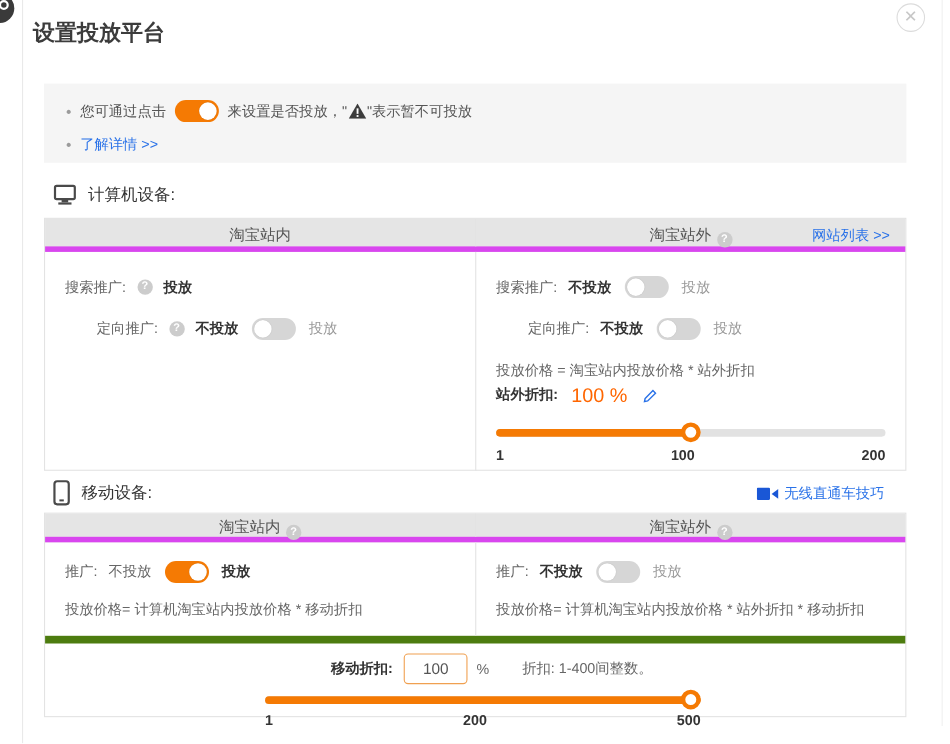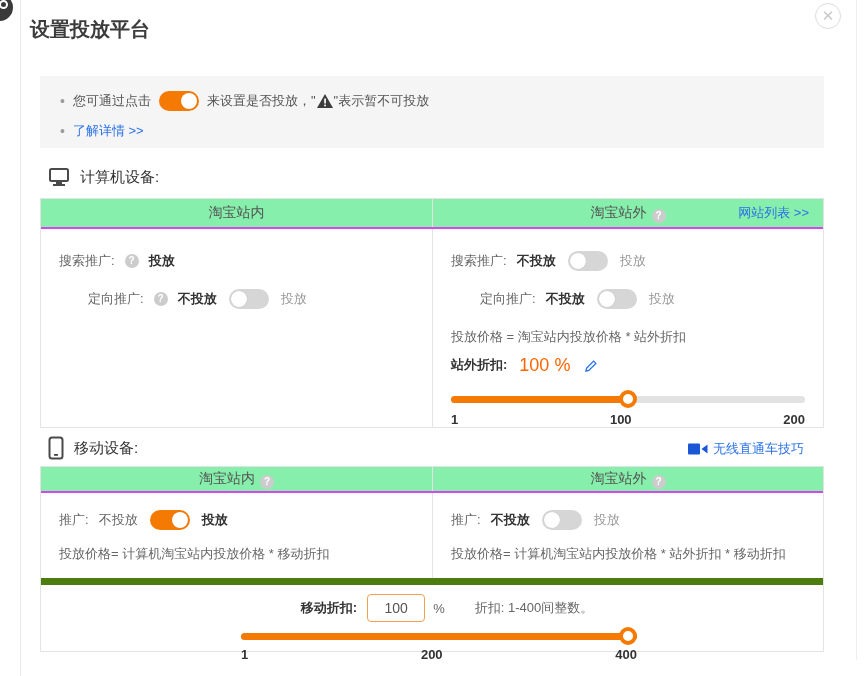--- a/index.html
+++ b/index.html
@@ -35,21 +35,21 @@
   .notice .toggle { margin:0 8px; }
 
   .warn-ico { display:inline-block; margin:0 1px; position:relative; top:1px; }
 
   
   .sec-head { position:absolute; left:48px; display:flex; align-items:center; font-size:15px; color:#333; }
   .sec-head svg { margin-right:10px; }
 
   
   .tbl { position:absolute; left:40px; width:784px; border:1px solid #e3e3e3; background:#fff; }
-  .tbl-head { display:flex; background:#86efac; border-bottom:2px solid #d946ef;align-items:flex-end; }
+  .tbl-head { display:flex; background:#e5e5e5; border-bottom:5px solid #d946ef; }
   .tbl-head .hcell { position:relative; width:392px; text-align:center; font-size:14px; color:#555; }
   .tbl-head .hcell + .hcell { border-left:1px solid #e3e3e3; }
   .tbl-body { display:flex; }
   .tbl-body .cell { width:392px; }
   .tbl-body .cell + .cell { border-left:1px solid #e3e3e3; }
 
   .qmark { display:inline-block; width:14px; height:14px; border-radius:50%; background:#ccc; color:#fff;
     font-size:10px; font-weight:bold; line-height:14px; text-align:center; vertical-align:-2px; margin-left:5px; cursor:pointer; }
 
   .row { display:flex; align-items:center; font-size:13px; color:#666; }
@@ -61,21 +61,21 @@
 
   
   #tbl-computer { top:198px; height:230px; }
   #tbl-computer .tbl-head { height:30px; }
   #tbl-computer .hcell { line-height:29px; }
   #tbl-computer .tbl-body .cell { height:199px; padding:22px 18px 0; }
   .sites-link { position:absolute; right:14px; top:0; font-size:13px; }
   #tbl-computer .row { height:20px; }
   #tbl-computer .row + .row { margin-top:18px;margin-left:29px; }
   .formula { margin-top:19px; font-size:13px; color:#666; }
-  .discount-row { margin-top:6px; display:flex; align-items:center; height:26px; }
+  .discount-row { margin-top:0; display:flex; align-items:center; height:26px; }
   .discount-lbl { font-size:13px; font-weight:bold; color:#333; margin-right:12px; }
   .discount-val { font-size:18px; color:#ff6600; margin-right:14px; }
   .pencil { cursor:pointer; display:inline-flex; }
 
   
   .slider { position:relative; height:18px; }
   .slider .track { position:absolute; left:0; right:0; top:6px; height:7px; border-radius:4px; background:#e2e2e2; }
   .slider .fill  { position:absolute; left:0; top:6px; height:7px; border-radius:4px; background:#f57a03; }
   .slider .thumb { position:absolute; top:0; width:18px; height:18px; border-radius:50%; background:#fff;
     border:4px solid #f57a03; cursor:pointer; }
@@ -281,19 +281,19 @@
       </div>
       <div class="m-slider-wrap">
         <div class="slider" id="mob-slider">
           <span class="track"></span>
           <span class="fill"></span>
           <span class="thumb"></span>
         </div>
         <div class="s-labels" style="margin-top:2px;">
           <span>1</span>
           <span>200</span>
-          <span>400</span>
+          <span>500</span>
         </div>
       </div>
     </div>
   </div>
 
 </div>
 
 </body></html>

